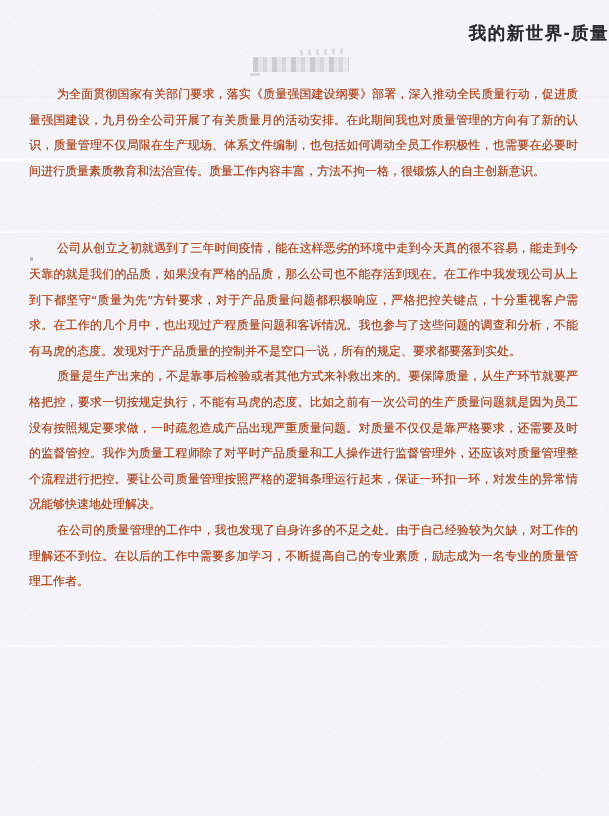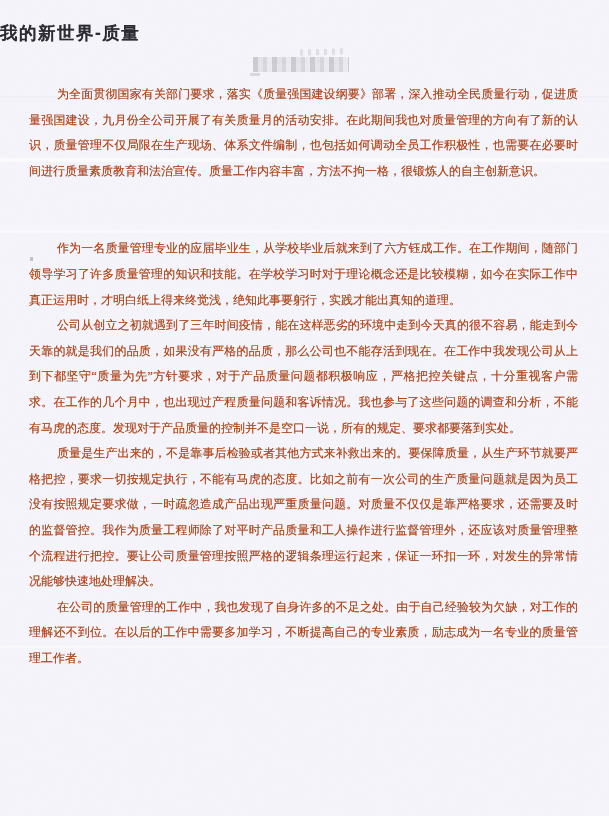--- a/index.html
+++ b/index.html
@@ -25,21 +25,21 @@
     pointer-events: none;
   }
   .streak.s1 { top: 158px; height: 4px; background: rgba(255,255,255,.55); }
   .streak.s2 { top: 230px; height: 3px; background: rgba(255,255,255,.45); }
   .streak.s3 { top: 645px; height: 3px; background: rgba(255,255,255,.4); }
   .streak.s4 { top: 96px;  height: 2px; background: rgba(160,160,185,.05); }
 
   .doc-title {
     position: absolute; top: 21px; left: 0;
     width: 100%; margin: 0;
-    text-align: left;
+    text-align: right;
     font-family: "Liberation Sans", sans-serif;
     font-size: 17.5px; font-weight: 700;
     letter-spacing: 1.5px;
     color: #2b2b32;
     text-shadow: 0 0 .5px rgba(43,43,50,.55);
   }
 
   
   .redaction {
     position: absolute; left: 253px; top: 57px;
@@ -116,21 +116,20 @@
   <div class="redaction"></div>
   <div class="smudge-bottom"></div>
   <div class="artifact-dot"></div>
 
   <div class="content">
     <p class="para">为全面贯彻国家有关部门要求，落实《质量强国建设纲要》部署，深入推动全民质量行动，促进质量强国建设，九月份全公司开展了有关质量月的活动安排。在此期间我也对质量管理的方向有了新的认识，质量管理不仅局限在生产现场、体系文件编制，也包括如何调动全员工作积极性，也需要在必要时间进行质量素质教育和法治宣传。质量工作内容丰富，方法不拘一格，很锻炼人的自主创新意识。</p>
 
     <div class="blank-gap"></div>
 
 
-    <p class="para">作为一名质量管理专业的应届毕业生，从学校毕业后就来到了六方钰成工作。在工作期间，随部门领导学习了许多质量管理的知识和技能。在学校学习时对于理论概念还是比较模糊，如今在实际工作中真正运用时，才明白纸上得来终觉浅，绝知此事要躬行，实践才能出真知的道理。</p>
 
     <p class="para">公司从创立之初就遇到了三年时间疫情，能在这样恶劣的环境中走到今天真的很不容易，能走到今天靠的就是我们的品质，如果没有严格的品质，那么公司也不能存活到现在。在工作中我发现公司从上到下都坚守“质量为先”方针要求，对于产品质量问题都积极响应，严格把控关键点，十分重视客户需求。在工作的几个月中，也出现过产程质量问题和客诉情况。我也参与了这些问题的调查和分析，不能有马虎的态度。发现对于产品质量的控制并不是空口一说，所有的规定、要求都要落到实处。</p>
 
     <p class="para">质量是生产出来的，不是靠事后检验或者其他方式来补救出来的。要保障质量，从生产环节就要严格把控，要求一切按规定执行，不能有马虎的态度。比如之前有一次公司的生产质量问题就是因为员工没有按照规定要求做，一时疏忽造成产品出现严重质量问题。对质量不仅仅是靠严格要求，还需要及时的监督管控。我作为质量工程师除了对平时产品质量和工人操作进行监督管理外，还应该对质量管理整个流程进行把控。要让公司质量管理按照严格的逻辑条理运行起来，保证一环扣一环，对发生的异常情况能够快速地处理解决。</p>
 
     <p class="para">在公司的质量管理的工作中，我也发现了自身许多的不足之处。由于自己经验较为欠缺，对工作的理解还不到位。在以后的工作中需要多加学习，不断提高自己的专业素质，励志成为一名专业的质量管理工作者。</p>
   </div>
 
 </div>
 

